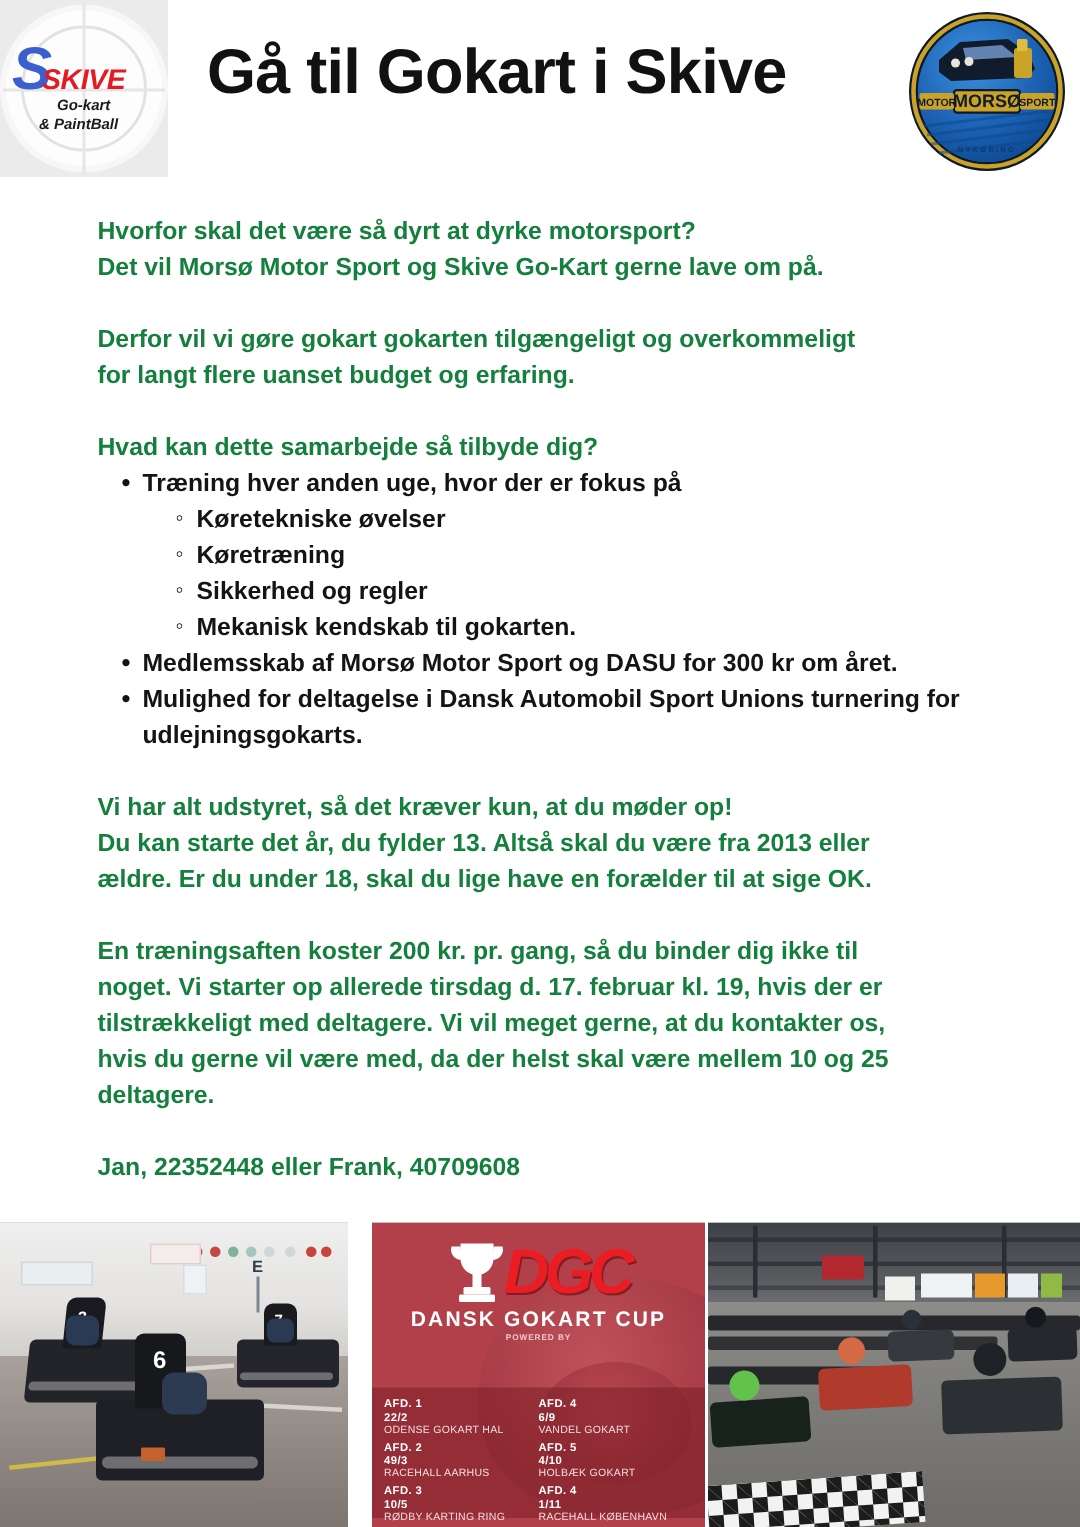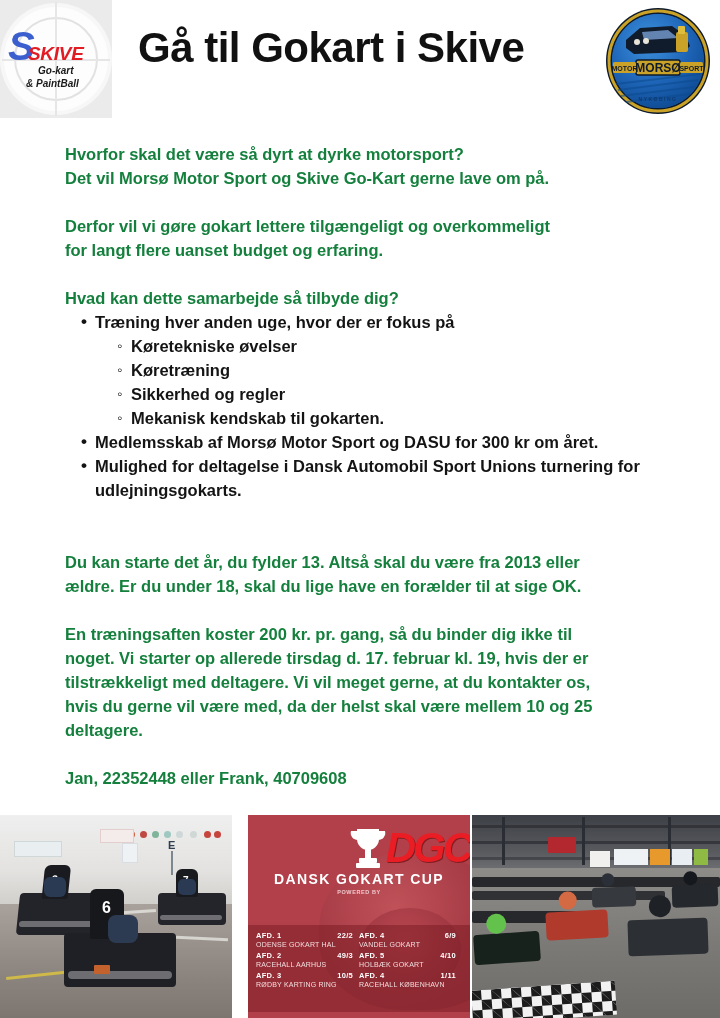--- a/index.html
+++ b/index.html
@@ -235,21 +235,21 @@
   }
   .dgc-bg-helmet2 {
     position: absolute; right: 4%; top: 46%;
     width: 46%; height: 40%;
     border-radius: 50%;
     background: radial-gradient(circle at 45% 40%, #b8454f 0%, #8e2d37 100%);
     opacity: .8;
   }
   .dgc-logo-wrap {
     position: absolute; left: 0; right: 0; top: 11px;
-    text-align: right;
+    text-align: center;
   }
   .dgc-trophy { display: inline-block; vertical-align: middle; }
   .dgc-letters {
     display: inline-block; vertical-align: middle;
     font-size: 42px; font-weight: bold; font-style: italic;
     color: #ea1d24; letter-spacing: -3px;
     text-shadow: 1px 1px 0 #7e1d22;
     margin-left: -2px;
     line-height: 1;
   }
@@ -272,20 +272,21 @@
   }
   .dgc-row {
     display: flex;
     margin-bottom: 3px;
   }
   .dgc-col { width: 50%; padding-right: 6px; }
   .dgc-head {
     display: flex; justify-content: space-between;
     font-size: 7.5px; font-weight: bold; color: #ffffff;
     letter-spacing: .3px;
+    flex-direction: column;
   }
   .dgc-place {
     font-size: 7px; color: #f2dcdd; letter-spacing: .2px;
     margin-top: 1px;
   }
 
   
   .hall-right { position: absolute; inset: 0; background: #8d8b88; overflow: hidden; }
   .hr-roof {
     position: absolute; left: 0; top: 0; width: 100%; height: 26%;
@@ -383,42 +384,42 @@
 </div>
 
 <div class="content">
 
   <p class="para first">
     <span class="nowrap">Hvorfor skal det være så dyrt at dyrke motorsport?</span><br>
     <span class="nowrap">Det vil Morsø Motor Sport og Skive Go-Kart gerne lave om på.</span>
   </p>
 
   <p class="para gap-before">
-    <span class="nowrap">Derfor vil vi gøre gokart lettere tilgængeligt og overkommeligt</span><br>
+    <span class="nowrap">Derfor vil vi gøre gokart gokarten tilgængeligt og overkommeligt</span><br>
     <span class="nowrap">for langt flere uanset budget og erfaring.</span>
   </p>
 
   <p class="para gap-before">Hvad kan dette samarbejde så tilbyde dig?</p>
 
   <ul class="lvl1">
     <li>
       <span>Træning hver anden uge, hvor der er fokus på</span>
       <ul class="lvl2">
         <li>Køretekniske øvelser</li>
         <li>Køretræning</li>
         <li>Sikkerhed og regler</li>
         <li>Mekanisk kendskab til gokarten.</li>
       </ul>
     </li>
     <li>Medlemsskab af Morsø Motor Sport og DASU for 300 kr om året.</li>
     <li>Mulighed for deltagelse i Dansk Automobil Sport Unions turnering for udlejningsgokarts.</li>
   </ul>
 
   <p class="para gap-before">
-    <br>
+    <span class="nowrap">Vi har alt udstyret, så det kræver kun, at du møder op!</span><br>
     <span class="nowrap">Du kan starte det år, du fylder 13. Altså skal du være fra 2013 eller</span><br>
     <span class="nowrap">ældre. Er du under 18, skal du lige have en forælder til at sige OK.</span>
   </p>
 
   <p class="para gap-before">
     <span class="nowrap">En træningsaften koster 200 kr. pr. gang, så du binder dig ikke til</span><br>
     <span class="nowrap">noget. Vi starter op allerede tirsdag d. 17. februar kl. 19, hvis der er</span><br>
     <span class="nowrap">tilstrækkeligt med deltagere. Vi vil meget gerne, at du kontakter os,</span><br>
     <span class="nowrap">hvis du gerne vil være med, da der helst skal være mellem 10 og 25</span><br>
     <span class="nowrap">deltagere.</span>

